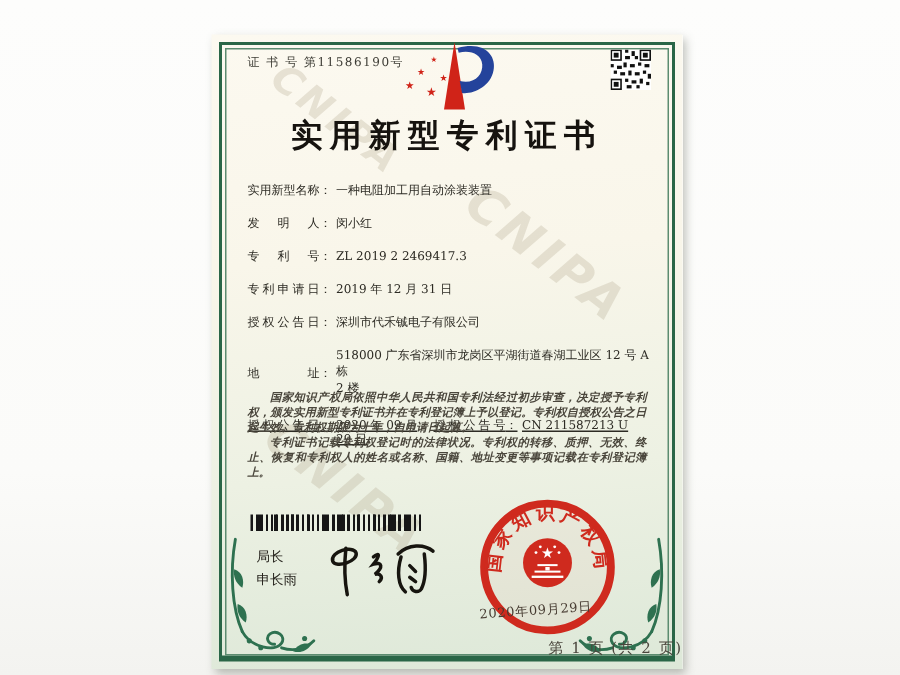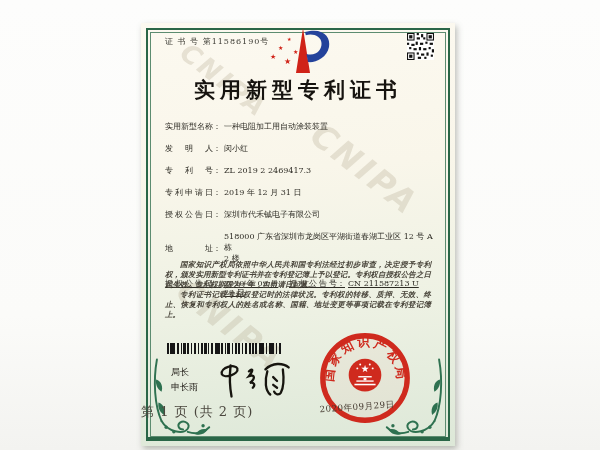--- a/index.html
+++ b/index.html
@@ -56,21 +56,21 @@
       repeating-linear-gradient(90deg,#161616 0 1.6px,transparent 1.6px 3.4px),
       repeating-linear-gradient(90deg,transparent 0 5px,#161616 5px 7px,transparent 7px 11px);
   }
 
   .signer { position:absolute; left:30px; top:342px; font-size:9px; font-weight:normal; color:#24211b; line-height:15px; }
   .signature { position:absolute; left:76px; top:335px; }
   .seal-svg { position:absolute; left:176px; top:307px; }
   .orn { position:absolute; }
   .orn-left { left:8px; bottom:8px; }
   .orn-right { right:8px; bottom:8px; transform:scaleX(-1); }
-  .footer { position:absolute; left:0; right:0; top:380px; text-align:left; font-size:13px; color:#4b473e; letter-spacing:1px; }
+  .footer { position:absolute; left:0; right:0; top:402px; text-align:right; font-size:10px; color:#4b473e; letter-spacing:1px; }
 </style>
 </head>
 <body>
 
 <div class="stage">
   <div class="page">
     <div class="frame-outer"></div>
     <div class="frame-inner"></div>
 
     <div class="watermark wm1">CNIPA</div>

